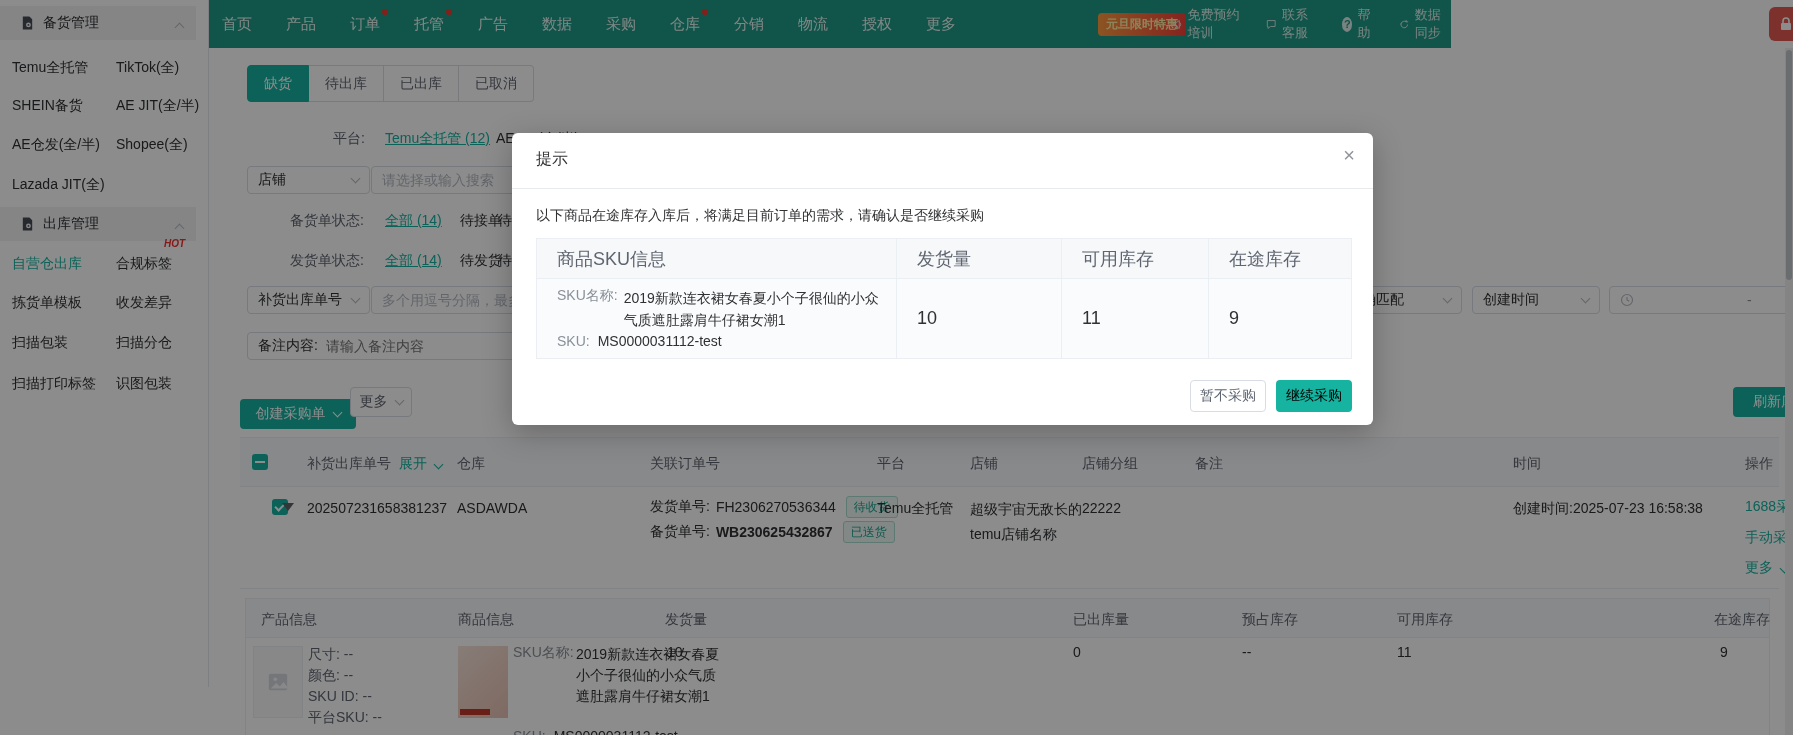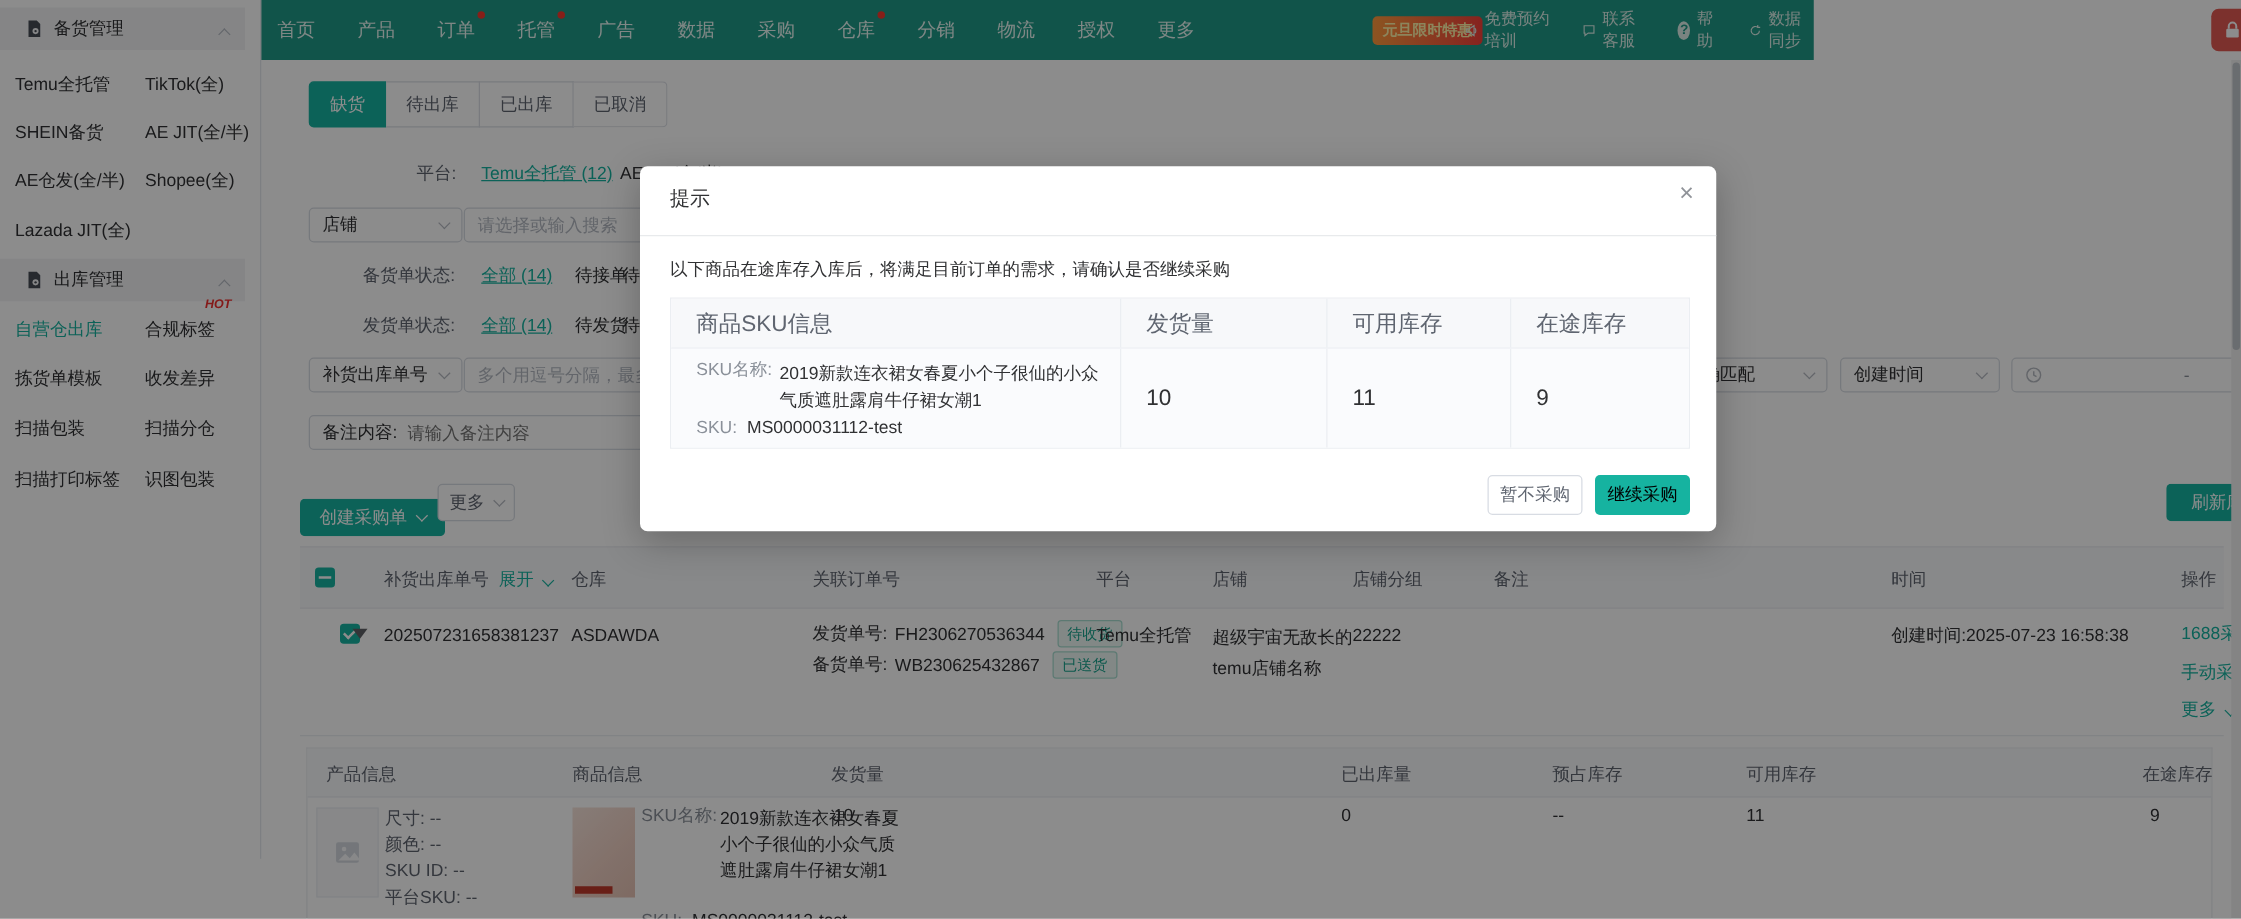--- a/index.html
+++ b/index.html
@@ -307,21 +307,21 @@
 <span class="td" style="left:307px;top:500px;">202507231658381237</span>
 <span class="td" style="left:457px;top:500px;">ASDAWDA</span>
 
 <div class="ab r" style="left:650px;top:496px;">
   <span class="f14">发货单号:</span>
   <span class="f14" style="margin-left:6px;">FH2306270536344</span>
   <span class="badge">待收货</span>
 </div>
 <div class="ab r" style="left:650px;top:521px;">
   <span class="f14">备货单号:</span>
-  <span class="f14" style="margin-left:6px;">WB230625432867</span>
+  <span class="f14" style="margin-left:6px;font-weight:bold;">WB230625432867</span>
   <span class="badge">已送货</span>
 </div>
 
 <span class="td" style="left:877px;top:500px;">Temu全托管</span>
 <div class="ab" style="left:970px;top:497px;width:118px;font-size:14px;line-height:25px;color:var(--txt);white-space:normal;">超级宇宙无敌长的temu店铺名称</div>
 <span class="td" style="left:1082px;top:500px;">22222</span>
 <span class="td" style="left:1513px;top:500px;">创建时间:2025-07-23 16:58:38</span>
 <span class="oplink" style="left:1745px;top:498px;">1688采购</span>
 <span class="oplink" style="left:1745px;top:529px;">手动采购</span>
 <span class="oplink" style="left:1745px;top:559px;"><span>更多</span><i class="caret cc"></i></span>

